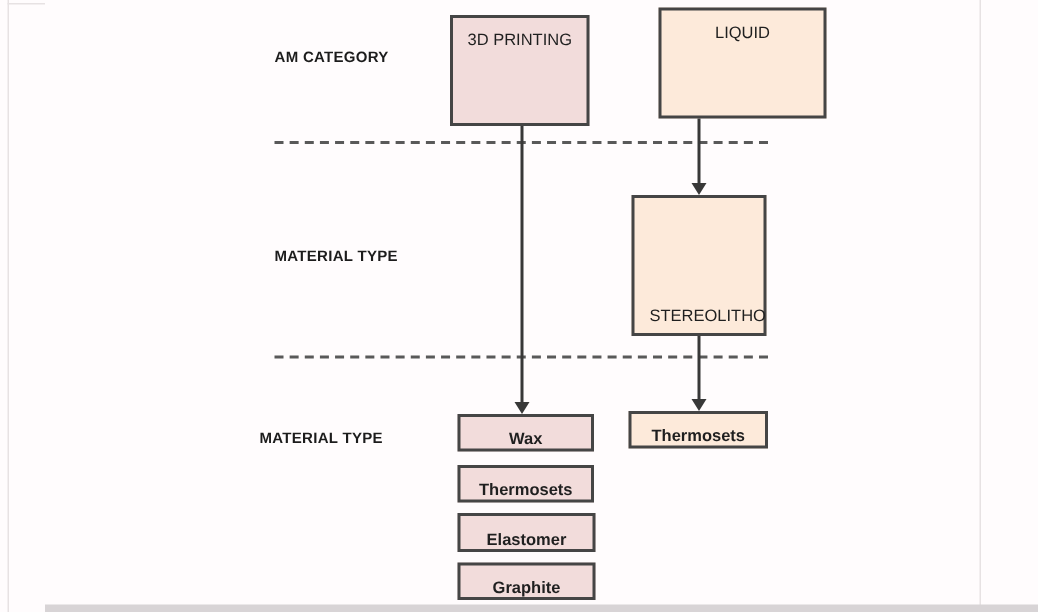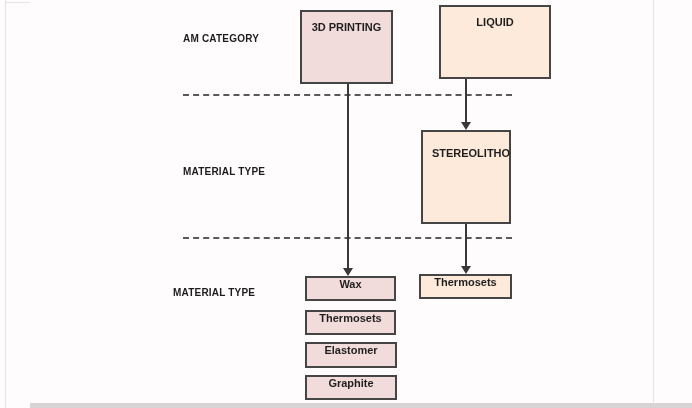--- a/index.html
+++ b/index.html
@@ -25,32 +25,32 @@
     color: #1c1c1c;
     letter-spacing: .2px;
     white-space: nowrap;
   }
 
   .box {
     position: absolute;
     border: 2px solid var(--box-border, #454545);
     color: var(--text, #1f1f1f);
     font-size: 11px;
-    font-weight: bold;
+    font-weight: normal;
     display: flex;
     justify-content: center;
   }
   .box.pink  { background: var(--pink-fill, #f2dcdb); }
   .box.peach { background: var(--peach-fill, #fdeada); }
   .box.category { align-items: flex-start; padding-top: 9px; }
-  .box.material { align-items: flex-start; font-weight: 600; font-size: 11px; }
+  .box.material { align-items: flex-end; font-weight: 600; font-size: 11px; }
   .box.process  {
-    flex-direction: column;
+    flex-direction: row;
     justify-content: flex-start;
-    align-items: center;
+    align-items: flex-end;
     padding: 10px 0 0 10px;
     line-height: 22px;
   }
 
   .dashed {
     position: absolute;
     left: 183px;
     width: 329px;
     height: 0;
     border-top: 2px dashed var(--dashed-line, #595959);

